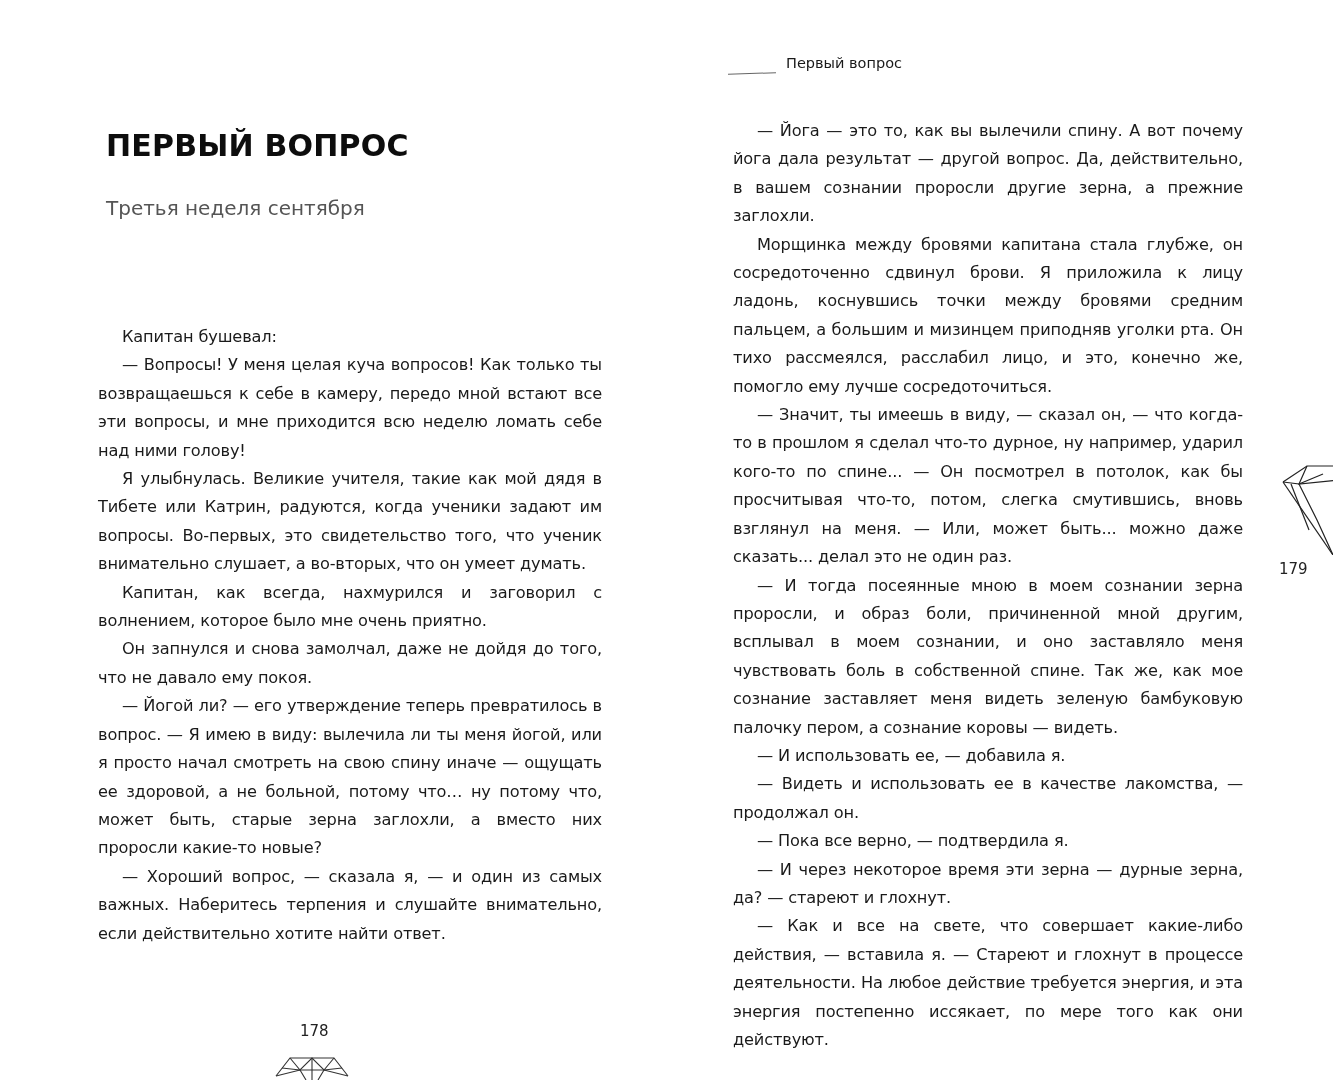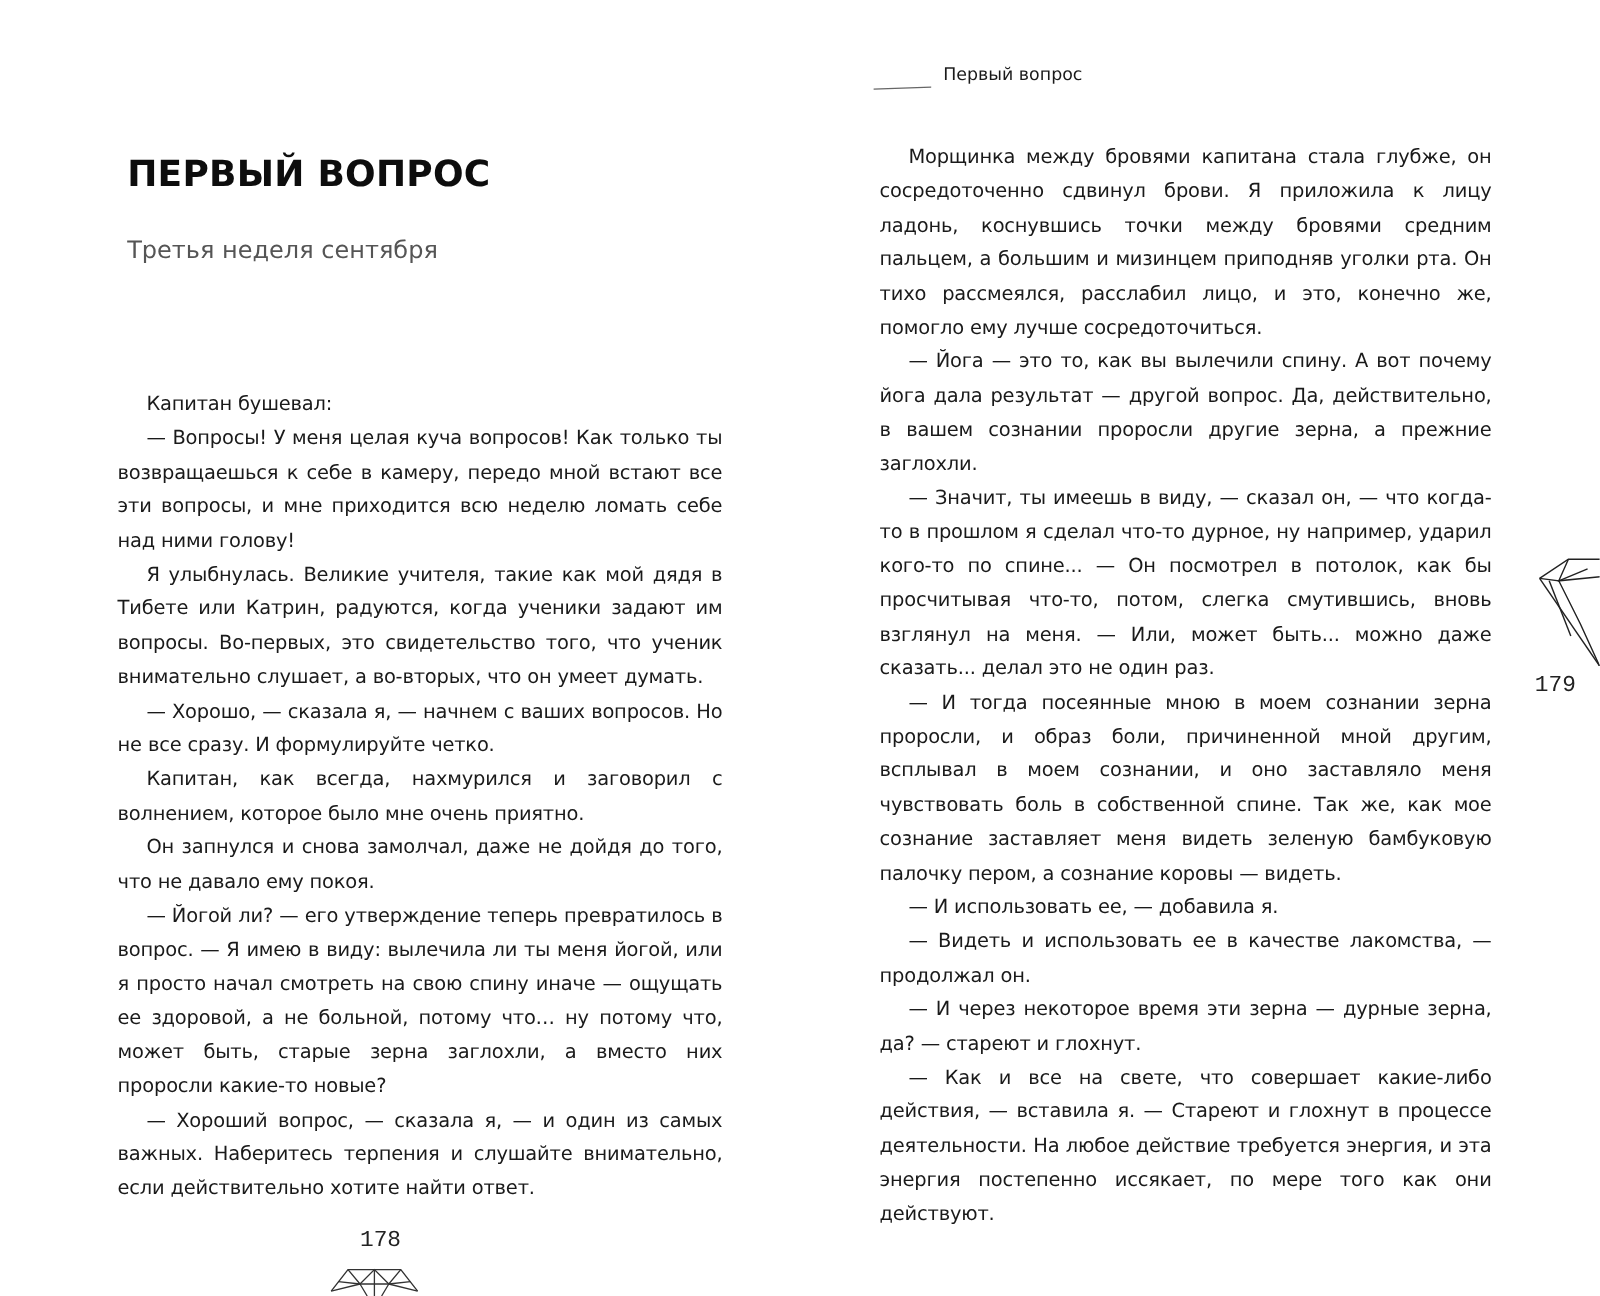--- a/index.html
+++ b/index.html
@@ -79,23 +79,22 @@
       left: 62px;
       top: 73px;
       width: 48px;
       height: 1px;
       background: #666;
       transform: rotate(-2deg);
     }
 
     .page-number {
       position: absolute;
-      font-size: 19px;
+      font-size: 15px;
       color: #222;
-      font-family: Liberation Mono, monospace;
     }
     .page-number-left { left: 300px; top: 1022px; }
     .page-number-right { left: 613px; top: 560px; }
 
     .diamond {
       position: absolute;
     }
     .diamond-left { left: 272px; top: 1052px; }
     .diamond-right { left: 613px; top: 460px; }
   </style>
@@ -103,21 +102,20 @@
 <body>
 
 <div class="page page-left">
   <div class="chapter-title">ПЕРВЫЙ ВОПРОС</div>
   <div class="chapter-subtitle">Третья неделя сентября</div>
 
   <div class="text-block left-text">
     <p class="para">Капитан бушевал:</p>
     <p class="para">— Вопросы! У меня целая куча вопросов! Как только ты возвращаешься к себе в камеру, передо мной встают все эти вопросы, и мне приходится всю неделю ломать себе над ними голову!</p>
     <p class="para">Я улыбнулась. Великие учителя, такие как мой дядя в Тибете или Катрин, радуются, когда ученики задают им вопросы. Во-первых, это свидетельство того, что ученик внимательно слушает, а во-вторых, что он умеет думать.</p>
-    <p class="para">— Хорошо, — сказала я, — начнем с ваших вопросов. Но не все сразу. И формулируйте четко.</p>
     <p class="para">Капитан, как всегда, нахмурился и заговорил с волнением, которое было мне очень приятно.</p>
     <p class="para">Он запнулся и снова замолчал, даже не дойдя до того, что не давало ему покоя.</p>
     <p class="para">— Йогой ли? — его утверждение теперь превратилось в вопрос. — Я имею в виду: вылечила ли ты меня йогой, или я просто начал смотреть на свою спину иначе — ощущать ее здоровой, а не больной, потому что… ну потому что, может быть, старые зерна заглохли, а вместо них проросли какие-то новые?</p>
     <p class="para">— Хороший вопрос, — сказала я, — и один из самых важных. Наберитесь терпения и слушайте внимательно, если действительно хотите найти ответ.</p>
   </div>
 
   <div class="page-number page-number-left">178</div>
 
   <div class="diamond diamond-left">
     <svg width="80" height="28" viewBox="0 0 80 28">
@@ -130,26 +128,27 @@
       </g>
     </svg>
   </div>
 </div>
 
 <div class="page page-right">
   <div class="running-rule"></div>
   <div class="running-head">Первый вопрос</div>
 
   <div class="text-block right-text">
+    <p class="para">— Йога — это то, как вы вылечили спину. А вот почему йога дала результат — другой вопрос. Да, действительно, в вашем сознании проросли другие зерна, а прежние заглохли.</p>
     <p class="para">Морщинка между бровями капитана стала глубже, он сосредоточенно сдвинул брови. Я приложила к лицу ладонь, коснувшись точки между бровями средним пальцем, а большим и мизинцем приподняв уголки рта. Он тихо рассмеялся, расслабил лицо, и это, конечно же, помогло ему лучше сосредоточиться.</p>
-    <p class="para">— Йога — это то, как вы вылечили спину. А вот почему йога дала результат — другой вопрос. Да, действительно, в вашем сознании проросли другие зерна, а прежние заглохли.</p>
     <p class="para">— Значит, ты имеешь в виду, — сказал он, — что когда-то в прошлом я сделал что-то дурное, ну например, ударил кого-то по спине... — Он посмотрел в потолок, как бы просчитывая что-то, потом, слегка смутившись, вновь взглянул на меня. — Или, может быть... можно даже сказать... делал это не один раз.</p>
     <p class="para">— И тогда посеянные мною в моем сознании зерна проросли, и образ боли, причиненной мной другим, всплывал в моем сознании, и оно заставляло меня чувствовать боль в собственной спине. Так же, как мое сознание заставляет меня видеть зеленую бамбуковую палочку пером, а сознание коровы — видеть.</p>
     <p class="para">— И использовать ее, — добавила я.</p>
     <p class="para">— Видеть и использовать ее в качестве лакомства, — продолжал он.</p>
+    <p class="para">— Пока все верно, — подтвердила я.</p>
     <p class="para">— И через некоторое время эти зерна — дурные зерна, да? — стареют и глохнут.</p>
     <p class="para">— Как и все на свете, что совершает какие-либо действия, — вставила я. — Стареют и глохнут в процессе деятельности. На любое действие требуется энергия, и эта энергия постепенно иссякает, по мере того как они действуют.</p>
 
   </div>
 
   <div class="diamond diamond-right">
     <svg width="60" height="95" viewBox="0 0 60 95">
       <g fill="none" stroke="#222" stroke-width="1.2">
         <path d="M4,22 L28,6 L60,6"></path>
         <path d="M4,22 L54,95"></path>

